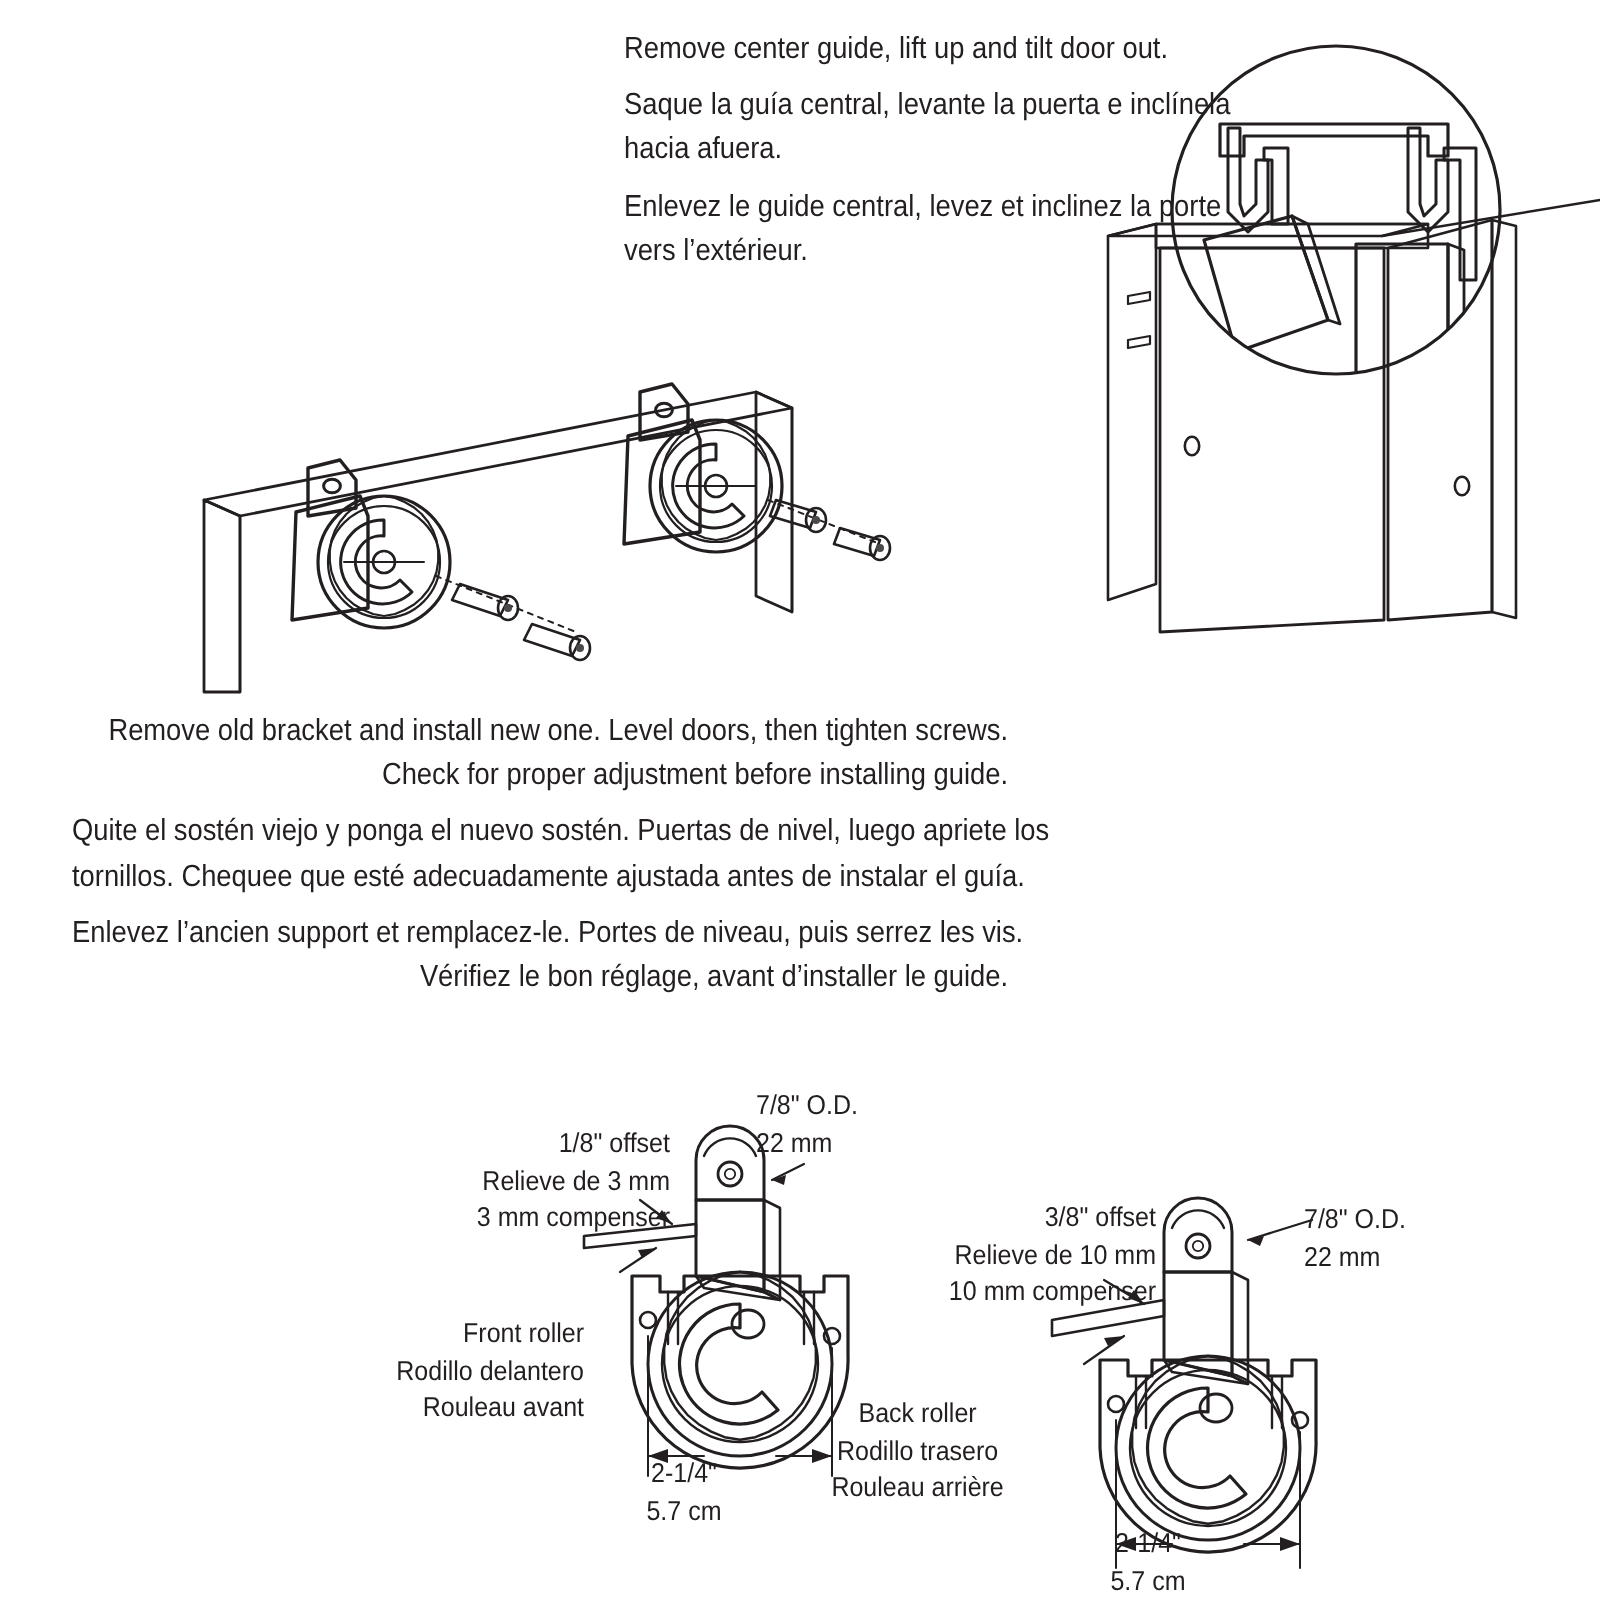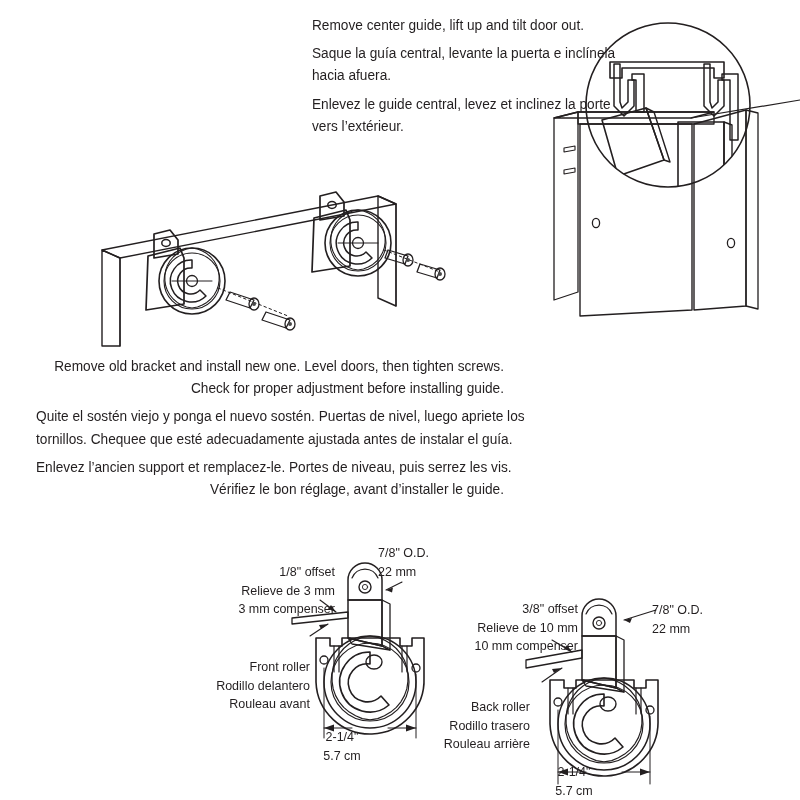--- a/index.html
+++ b/index.html
@@ -227,21 +227,21 @@
     <span class="ln">7/8" O.D.</span>
     <span class="ln">22 mm</span>
   </div>
 
   <div class="lbl right" style="left:190px; top:563px; width:145px;">
     <span class="ln">1/8" offset</span>
     <span class="ln">Relieve de 3 mm</span>
     <span class="ln">3 mm compenser</span>
   </div>
 
-  <div class="lbl right" style="left:190px; top:658px; width:120px;text-align:right;">
+  <div class="lbl right" style="left:172px; top:658px; width:120px;text-align:right;">
     <span class="ln">Front roller</span>
     <span class="ln">Rodillo delantero</span>
     <span class="ln">Rouleau avant</span>
   </div>
 
   <div class="lbl center" style="left:306px; top:728px; width:72px;">
     <span class="ln">2-1/4"</span>
     <span class="ln">5.7 cm</span>
   </div>
 
@@ -310,21 +310,21 @@
     <span class="ln">3/8" offset</span>
     <span class="ln">Relieve de 10 mm</span>
     <span class="ln">10 mm compenser</span>
   </div>
 
   <div class="lbl" style="left:652px; top:601px;">
     <span class="ln">7/8" O.D.</span>
     <span class="ln">22 mm</span>
   </div>
 
-  <div class="lbl right" style="left:410px; top:698px; width:120px;">
+  <div class="lbl right" style="left:394px; top:698px; width:120px;text-align:center;">
     <span class="ln">Back roller</span>
     <span class="ln">Rodillo trasero</span>
     <span class="ln">Rouleau arrière</span>
   </div>
 
   <div class="lbl center" style="left:538px; top:763px; width:72px;">
     <span class="ln">2-1/4"</span>
     <span class="ln">5.7 cm</span>
   </div>
 

